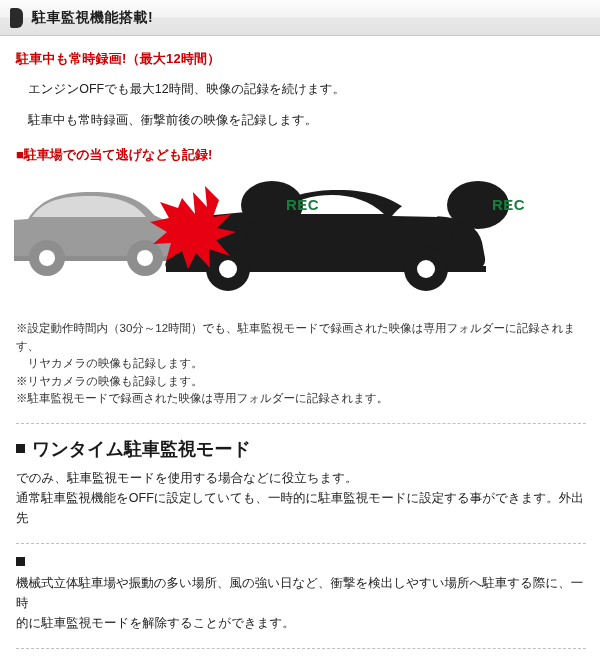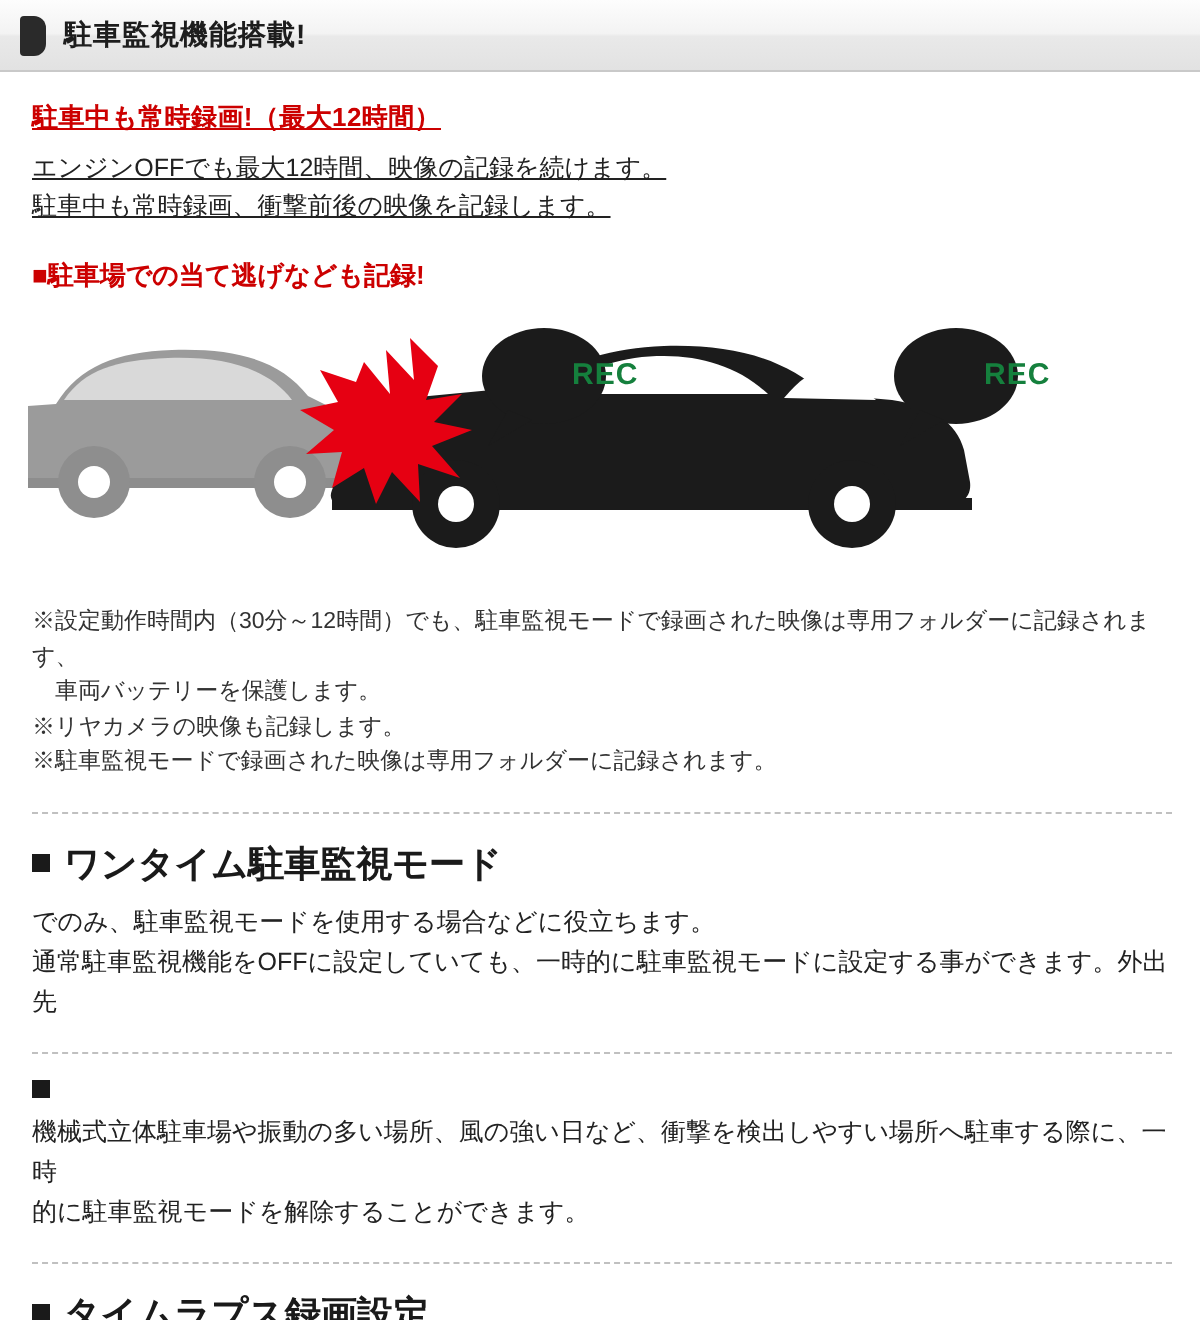--- a/index.html
+++ b/index.html
@@ -50,28 +50,26 @@
   .content {
     padding: 14px 14px 0 16px;
     box-sizing: border-box;
   }
   .h-red {
     color: #cc0000;
     font-weight: bold;
     font-size: 13px;
     margin: 0 0 7px 0;
     letter-spacing: 0.2px;
-    text-decoration: underline;
   }
   .body-line {
     font-size: 12.5px;
     line-height: 19px;
-    margin: 0;
+    margin: 12px;
     color: #222;
-    text-decoration: underline;
   }
   .sec-title {
     color: #cc0000;
     font-weight: bold;
     font-size: 13px;
     margin: 16px 0 6px 0;
   }
   .sec-title-dark {
     color: #1a1a1a;
     font-weight: bold;
@@ -192,21 +190,21 @@
           <ellipse cx="464" cy="35" rx="31" ry="24" fill="#1b1b1b"></ellipse>
           <path d="M446,52 L436,70 L458,57 Z" fill="#1b1b1b"></path>
         </g>
       </svg>
       <span class="rec-badge" style="left:236px; top:26px;">REC</span>
       <span class="rec-badge" style="left:442px; top:26px;">REC</span>
     </div>
 
     <div class="notes-block">
       <p class="note">※設定動作時間内（30分～12時間）でも、駐車監視モードで録画された映像は専用フォルダーに記録されます、</p>
-      <p class="note">　車両バッテリーを保護します。</p>
+      <p class="note">　リヤカメラの映像も記録します。</p>
       <p class="note">※リヤカメラの映像も記録します。</p>
       <p class="note">※駐車監視モードで録画された映像は専用フォルダーに記録されます。</p>
     </div>
 
     <hr class="divider">
 
     <div class="section">
       <p class="sec-title-dark">
         <span class="sq"></span>
         <span>ワンタイム駐車監視モード</span>

